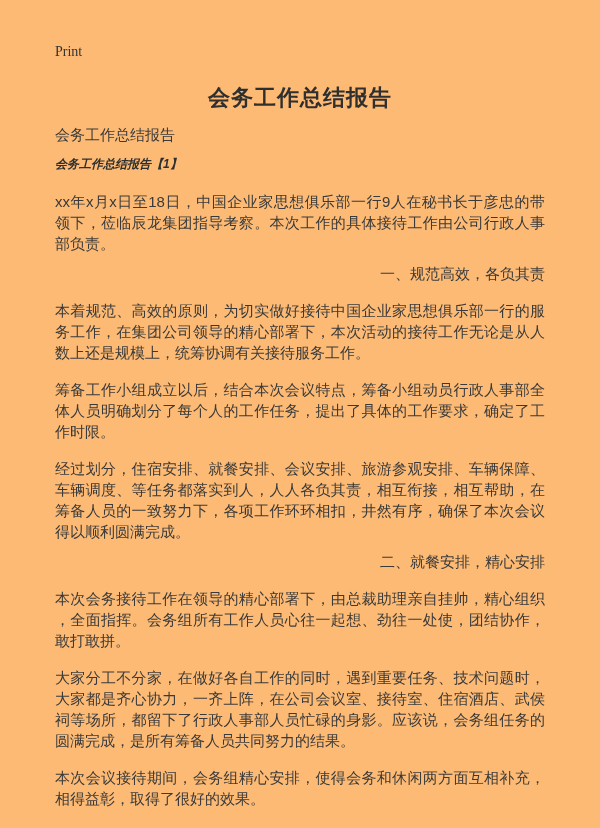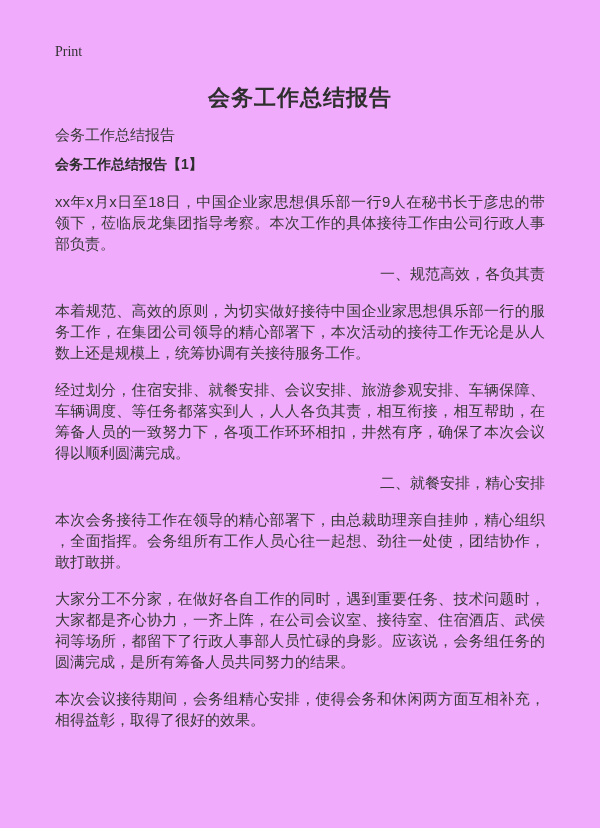--- a/index.html
+++ b/index.html
@@ -12,21 +12,21 @@
     height: 828px;
     overflow: hidden;
     font-family: "Liberation Sans", sans-serif;
     color: #333333;
   }
   .page {
     box-sizing: border-box;
     width: 600px;
     height: 828px;
     padding: 42px 55px 0 55px;
-    background: #f0abfc;
+    background: #fdba74;
   }
   .print-link {
     font-family: "Liberation Serif", serif;
     font-size: 14px;
     line-height: 16px;
     margin: 0 0 12px 0;
     color: #333333;
     cursor: pointer;
     display: inline-block;
   }
@@ -40,25 +40,26 @@
     letter-spacing: 1px;
   }
   .doc-subtitle {
     font-size: 15px;
     line-height: 21px;
     font-weight: normal;
     margin: 0 0 9px 0;
     color: #3a3a3a;
   }
   .report-heading {
-    font-size: 14px;
+    font-size: 12px;
     line-height: 21px;
     font-weight: bold;
     margin: 0 0 14px 0;
     color: #2f2f2f;
+    font-style: italic;
   }
   .body-paragraph {
     font-size: 15px;
     line-height: 21px;
     margin: 16px 0 9px 0;
     text-align: justify;
     word-break: break-all;
     line-break: anywhere;
     color: #3a3a3a;
   }
@@ -84,20 +85,21 @@
 
   <h2 class="report-heading">会务工作总结报告【1】</h2>
 
   <p class="body-paragraph">xx年x月x日至18日，中国企业家思想俱乐部一行9人在秘书长于彦忠的带领下，莅临辰龙集团指导考察。本次工作的具体接待工作由公司行政人事部负责。</p>
 
 
   <h3 class="section-heading">一、规范高效，各负其责</h3>
 
   <p class="body-paragraph">本着规范、高效的原则，为切实做好接待中国企业家思想俱乐部一行的服务工作，在集团公司领导的精心部署下，本次活动的接待工作无论是从人数上还是规模上，统筹协调有关接待服务工作。</p>
 
+  <p class="body-paragraph">筹备工作小组成立以后，结合本次会议特点，筹备小组动员行政人事部全体人员明确划分了每个人的工作任务，提出了具体的工作要求，确定了工作时限。</p>
 
   <p class="body-paragraph">经过划分，住宿安排、就餐安排、会议安排、旅游参观安排、车辆保障、车辆调度、等任务都落实到人，人人各负其责，相互衔接，相互帮助，在筹备人员的一致努力下，各项工作环环相扣，井然有序，确保了本次会议得以顺利圆满完成。</p>
 
   <h3 class="section-heading">二、就餐安排，精心安排</h3>
 
   <p class="body-paragraph">本次会务接待工作在领导的精心部署下，由总裁助理亲自挂帅，精心组织，全面指挥。会务组所有工作人员心往一起想、劲往一处使，团结协作，敢打敢拼。</p>
 
   <p class="body-paragraph">大家分工不分家，在做好各自工作的同时，遇到重要任务、技术问题时，大家都是齐心协力，一齐上阵，在公司会议室、接待室、住宿酒店、武侯祠等场所，都留下了行政人事部人员忙碌的身影。应该说，会务组任务的圆满完成，是所有筹备人员共同努力的结果。</p>
 
   <p class="body-paragraph">本次会议接待期间，会务组精心安排，使得会务和休闲两方面互相补充，相得益彰，取得了很好的效果。</p>

